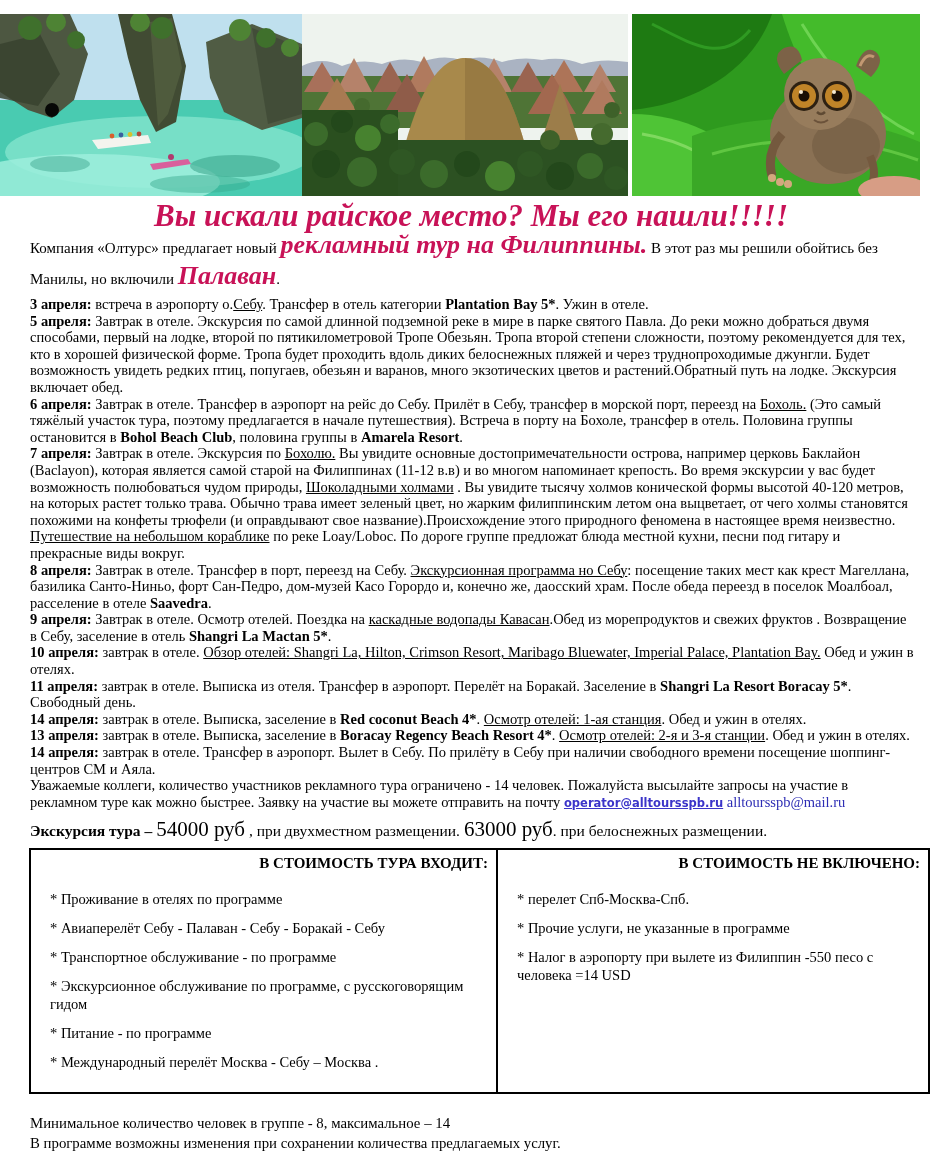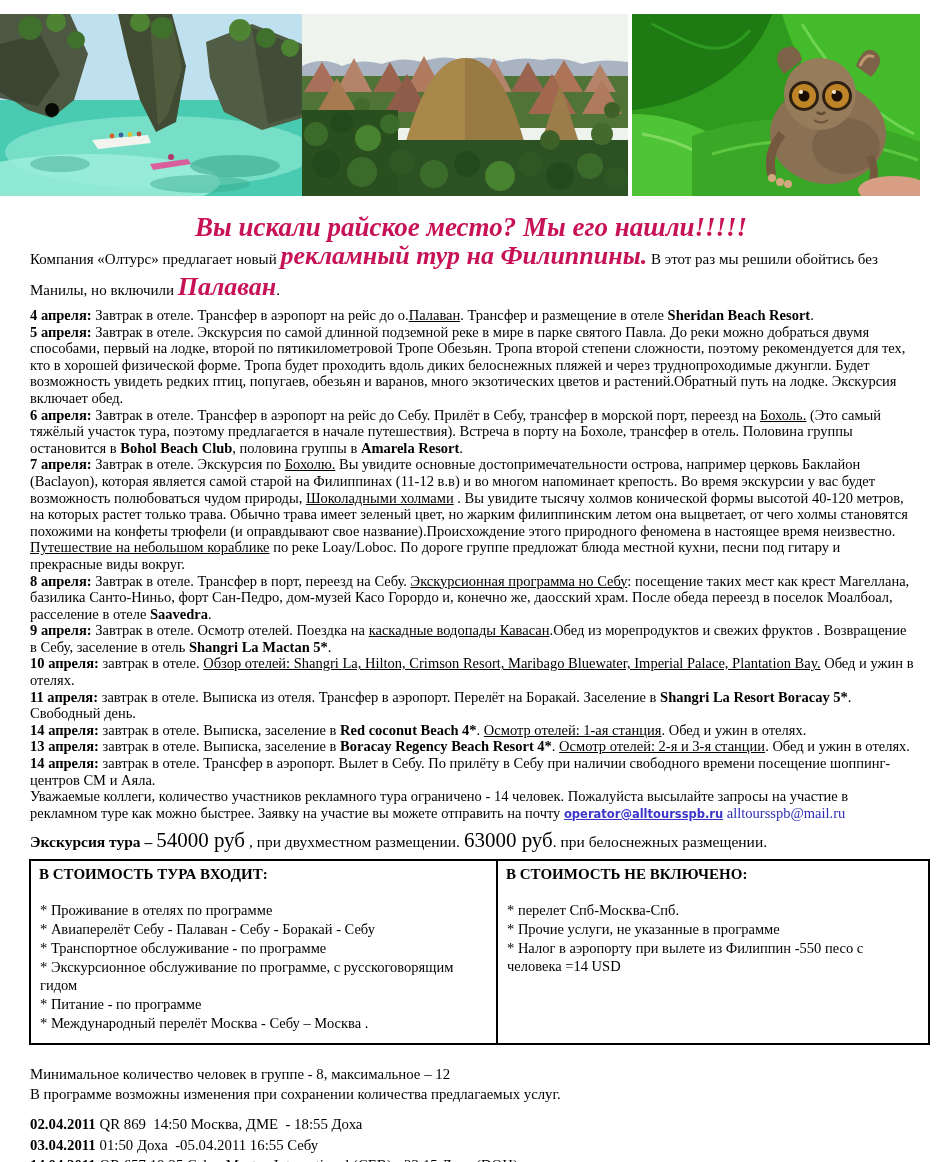--- a/index.html
+++ b/index.html
@@ -9,22 +9,22 @@
   }
   
   .photos{position:relative;height:196px;}
   .photo{position:absolute;top:14px;height:182px;}
   .photo svg{width:100%;height:100%;display:block;}
   #photo1{left:0;width:302px;}
   #photo2{left:302px;width:326px;}
   #photo3{left:632px;width:288px;}
   
   .headline{
-    margin-top:16px;text-align:center;
-    font-size:27px;font-weight:bold;font-style:italic;line-height:30px;
+    margin-top:5px;text-align:center;
+    font-size:31px;font-weight:bold;font-style:italic;line-height:30px;
     color:var(--accent,#c81257);
   }
   
   .content{margin:0 28px 0 30px;}
   .intro{margin-top:3px;font-size:15px;line-height:27px;}
   .body-text{margin-top:3px;font-size:14.5px;line-height:16.6px;}
   .para{margin:0;}
   
   .seg-b{font-weight:bold;}
   .seg-u{text-decoration:underline;}
@@ -42,22 +42,22 @@
   .price{margin-top:5px;font-size:15.5px;line-height:26px;}
   
   table.pricing{
     margin:4px 0 0 29px;border-collapse:collapse;width:901px;table-layout:fixed;
   }
   table.pricing td{
     border:2px solid var(--border,#000);vertical-align:top;
     padding:4px 8px 10px 8px;font-size:14.5px;line-height:18px;
   }
   td.cell-left{width:449px;}
-  .cell-hdr{font-weight:bold;font-size:15px;margin-bottom:18px;}
-  .cost-item{margin:1px;}
+  .cell-hdr{font-weight:bold;font-size:15px;margin-bottom:18px;text-align:right;}
+  .cost-item{margin:11px;}
   
   .notes{margin:20px 0 0 30px;font-size:14.8px;line-height:19.5px;}
   .flights{margin:10px 0 0 30px;font-size:14.8px;line-height:20.5px;}
   .flight-row{white-space:pre-wrap;}
 </style>
 </head>
 <body>
 
 <div class="photos">
 
@@ -178,21 +178,21 @@
   </div>
 </div>
 
 <div class="headline">Вы искали райское место? Мы его нашли!!!!!</div>
 
 <div class="content">
 
   <div class="intro para"><span class="">Компания «Олтурс» предлагает новый </span><span class="seg-m">рекламный тур на Филиппины.</span><span class="">  В этот раз мы решили обойтись без Манилы, но включили </span><span class="seg-m">Палаван</span><span class="">.</span></div>
 
   <div class="body-text">
-    <div class="para"><span class="seg-b">4 апреля:</span><span class=""> Завтрак в отеле. Трансфер в аэропорт на рейс до о.</span><span class="seg-u">Палаван</span><span class="">. Трансфер и размещение в отеле </span><span class="seg-b">Sheridan Beach Resort</span><span class="">.</span></div>
+    <div class="para"><span class="seg-b">3 апреля:</span><span class=""> встреча в аэропорту о.</span><span class="seg-u">Себу</span><span class="">. Трансфер в отель категории </span><span class="seg-b">Plantation Bay 5*</span><span class="">. Ужин в отеле.</span></div>
     <div class="para"><span class="seg-b">5 апреля:</span><span class=""> Завтрак в отеле. Экскурсия по самой длинной подземной реке в мире в парке святого Павла. До реки можно добраться двумя способами, первый на лодке, второй по пятикилометровой Тропе Обезьян. Тропа второй степени сложности, поэтому рекомендуется для тех, кто в хорошей физической форме. Тропа будет проходить  вдоль диких белоснежных пляжей и через труднопроходимые джунгли. Будет возможность увидеть редких птиц, попугаев, обезьян и варанов,  много экзотических цветов и растений.Обратный путь на лодке. Экскурсия включает обед.</span></div>
     <div class="para"><span class="seg-b">6 апреля:</span><span class=""> Завтрак в отеле. Трансфер в аэропорт на рейс до Себу. Прилёт в Себу, трансфер в морской порт, переезд на </span><span class="seg-u">Бохоль.</span><span class=""> (Это самый тяжёлый участок тура, поэтому предлагается в начале путешествия). Встреча в порту на Бохоле, трансфер в отель. Половина группы остановится в </span><span class="seg-b">Bohol Beach Club</span><span class="">, половина группы в </span><span class="seg-b">Amarela Resort</span><span class="">.</span></div>
     <div class="para"><span class="seg-b">7 апреля:</span><span class=""> Завтрак в отеле. Экскурсия по </span><span class="seg-u">Бохолю.</span><span class=""> Вы увидите основные достопримечательности острова, например церковь Баклайон (Baclayon), которая является самой старой на Филиппинах (11-12 в.в) и во многом напоминает крепость. Во время экскурсии у вас будет возможность полюбоваться  чудом природы, </span><span class="seg-u">Шоколадными холмами</span><span class=""> . Вы увидите тысячу холмов конической формы высотой 40-120 метров, на которых растет только трава. Обычно трава имеет зеленый цвет, но жарким филиппинским летом она выцветает, от чего холмы становятся похожими на конфеты трюфели (и оправдывают свое название).Происхождение этого природного феномена в настоящее время неизвестно.</span></div>
     <div class="para"><span class="seg-u">Путешествие на небольшом кораблике</span><span class=""> по реке Loay/Loboc. По дороге группе предложат блюда местной кухни, песни под гитару и прекрасные виды вокруг.</span></div>
     <div class="para"><span class="seg-b">8 апреля:</span><span class=""> Завтрак в отеле. Трансфер в порт, переезд на Себу. </span><span class="seg-u">Экскурсионная программа но Себу</span><span class="">: посещение таких мест как крест Магеллана, базилика Санто-Ниньо, форт Сан-Педро, дом-музей Касо Горордо и, конечно же, даосский храм. После обеда переезд в поселок Моалбоал, расселение в отеле </span><span class="seg-b">Saavedra</span><span class="">.</span></div>
     <div class="para"><span class="seg-b">9 апреля:</span><span class=""> Завтрак в отеле. Осмотр отелей. Поездка на </span><span class="seg-u">каскадные водопады Кавасан</span><span class="">.Обед из морепродуктов и свежих фруктов . Возвращение в Себу, заселение в отель </span><span class="seg-b">Shangri La Mactan 5*</span><span class="">.</span></div>
     <div class="para"><span class="seg-b">10 апреля:</span><span class=""> завтрак в отеле. </span><span class="seg-u">Обзор отелей:  Shangri La, Hilton, Crimson Resort, Maribago Bluewater, Imperial Palace, Plantation Bay.</span><span class=""> Обед и ужин в отелях.</span></div>
     <div class="para"><span class="seg-b">11 апреля:</span><span class=""> завтрак в отеле. Выписка из отеля.  Трансфер в аэропорт. Перелёт на Боракай. Заселение в </span><span class="seg-b">Shangri La Resort Boracay 5*</span><span class="">.  Свободный день.</span></div>
     <div class="para"><span class="seg-b">14 апреля:</span><span class=""> завтрак в отеле. Выписка, заселение в </span><span class="seg-b">Red coconut Beach 4*</span><span class="">. </span><span class="seg-u">Осмотр отелей:  1-ая станция</span><span class="">. Обед и ужин в отелях.</span></div>
     <div class="para"><span class="seg-b">13 апреля:</span><span class=""> завтрак в отеле. Выписка, заселение в </span><span class="seg-b">Boracay Regency Beach Resort 4*</span><span class="">. </span><span class="seg-u">Осмотр отелей: 2-я и 3-я станции</span><span class="">. Обед и ужин в отелях.</span></div>
@@ -219,21 +219,21 @@
       <div class="cell-hdr">В СТОИМОСТЬ НЕ ВКЛЮЧЕНО:</div>
       <div class="cost-item">* перелет Спб-Москва-Спб.</div>
       <div class="cost-item">* Прочие услуги, не указанные в программе</div>
       <div class="cost-item">* Налог в аэропорту при вылете из Филиппин -550 песо с человека =14 USD</div>
     </td>
   </tr>
 </tbody>
   </table>
 
 <div class="notes">
-  <div>Минимальное количество человек в группе - 8, максимальное – 12</div>
+  <div>Минимальное количество человек в группе - 8, максимальное – 14</div>
   <div>В программе возможны изменения при сохранении количества предлагаемых услуг.</div>
 </div>
 
 <div class="flights">
   <div class="flight-row"><span class="seg-b">02.04.2011</span><span> QR 869  14:50 Москва, ДМЕ  - 18:55 Доха</span></div>
   <div class="flight-row"><span class="seg-b">03.04.2011</span><span> 01:50 Доха  -05.04.2011 16:55 Себу</span></div>
   <div class="flight-row"><span class="seg-b">14.04.2011</span><span> QR 657 18:25 Cebu, Mactan International (CEB)  -23:15 Доха (DOH)</span></div>
 
 </div>
 

